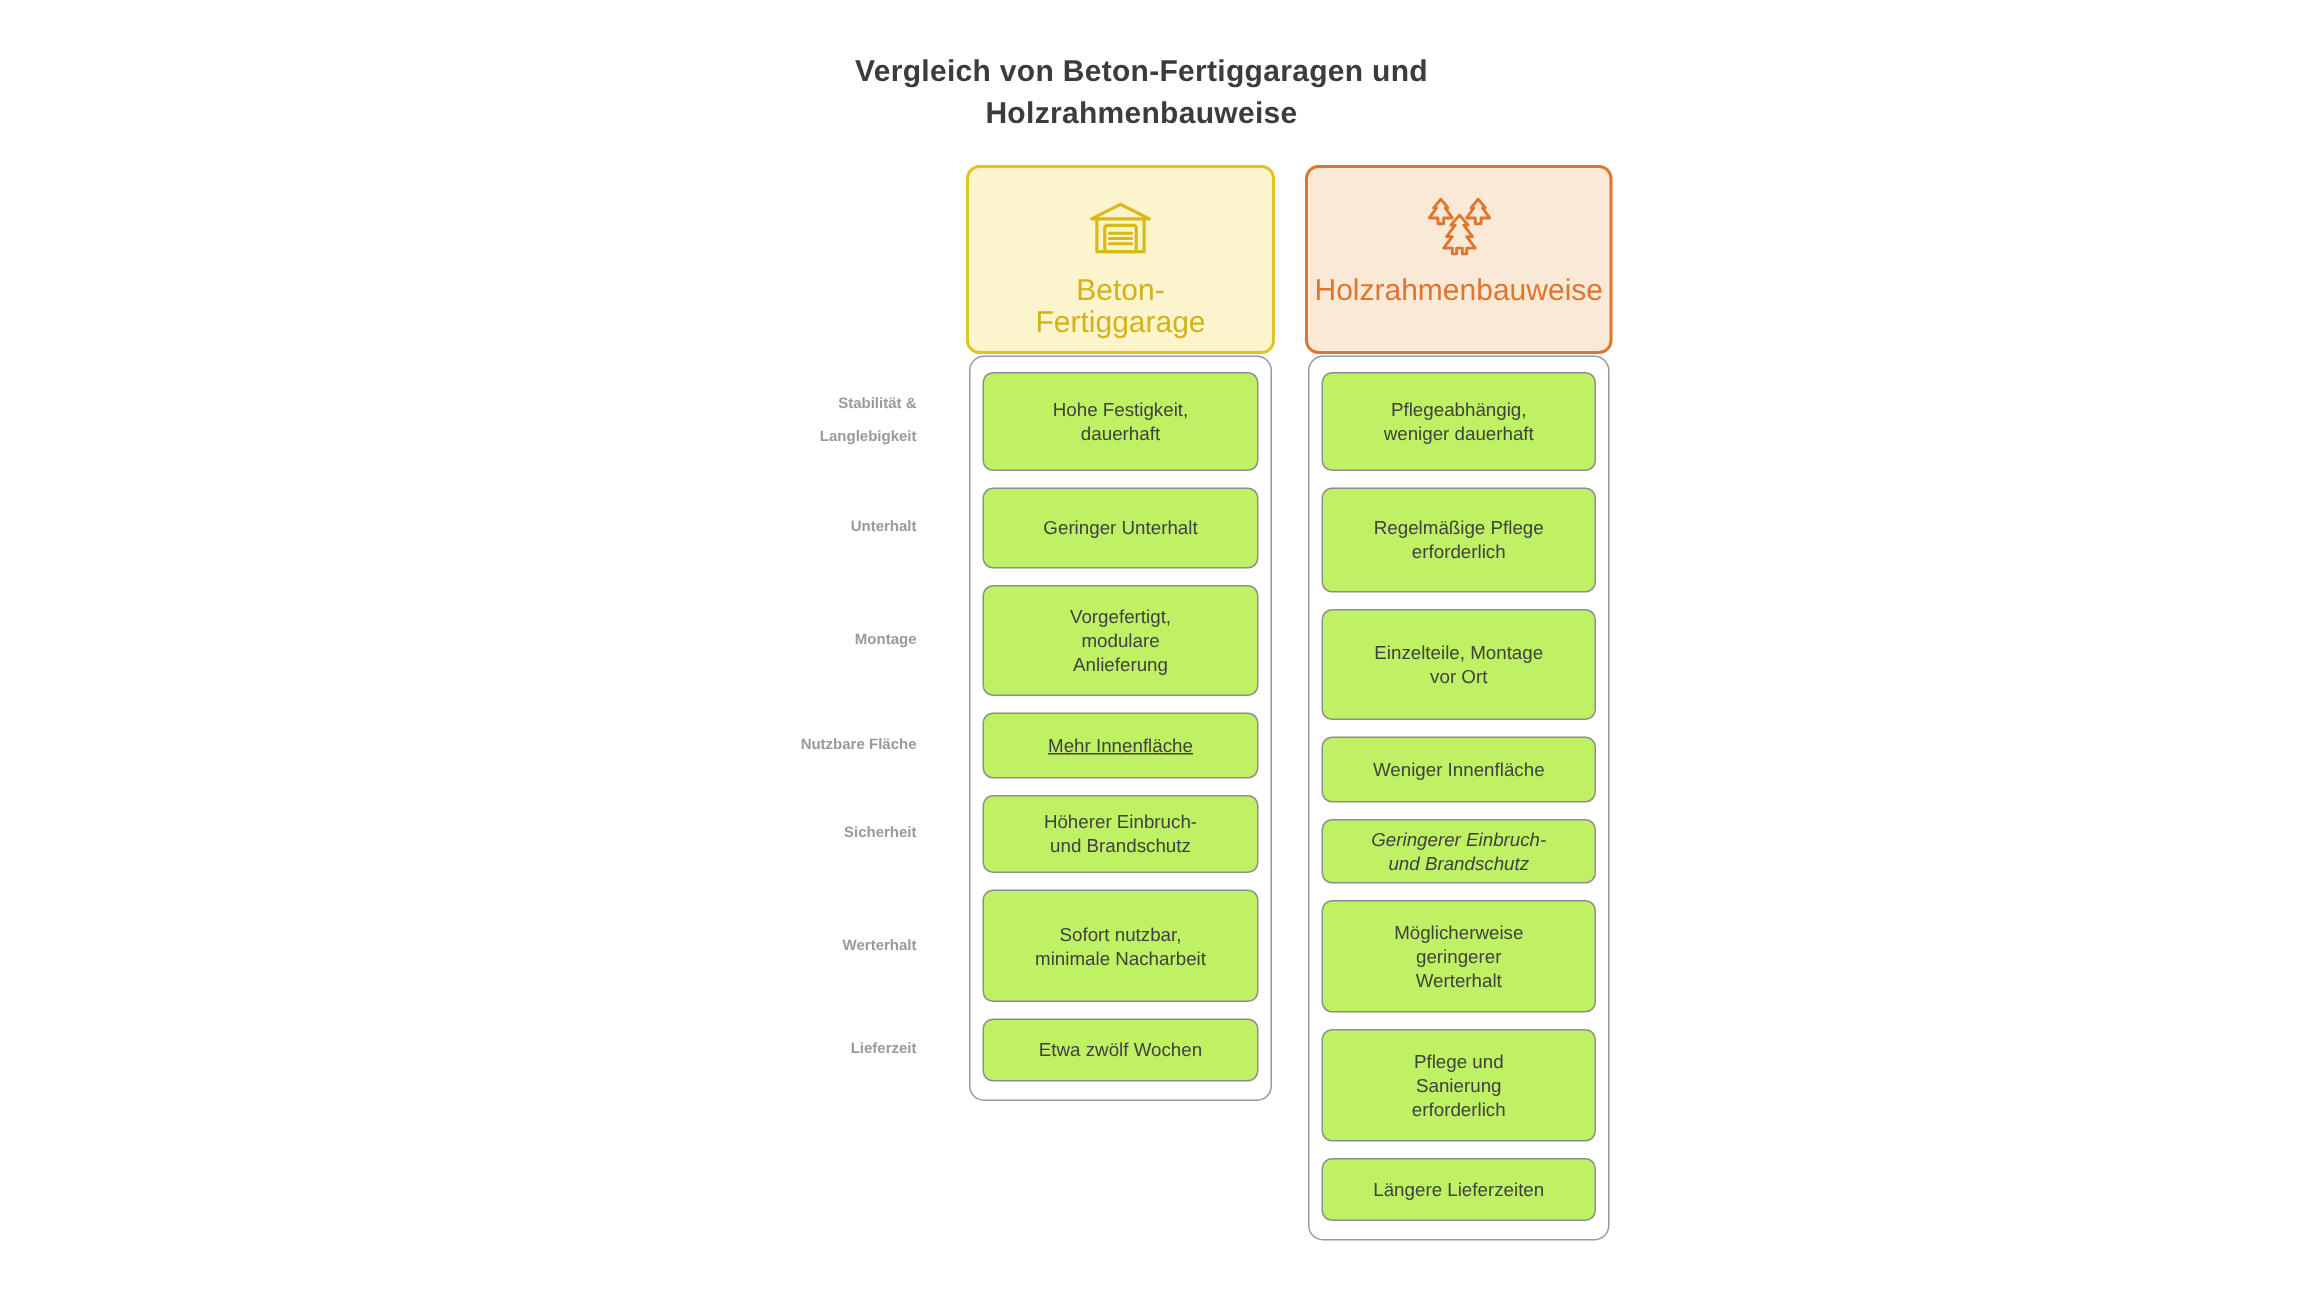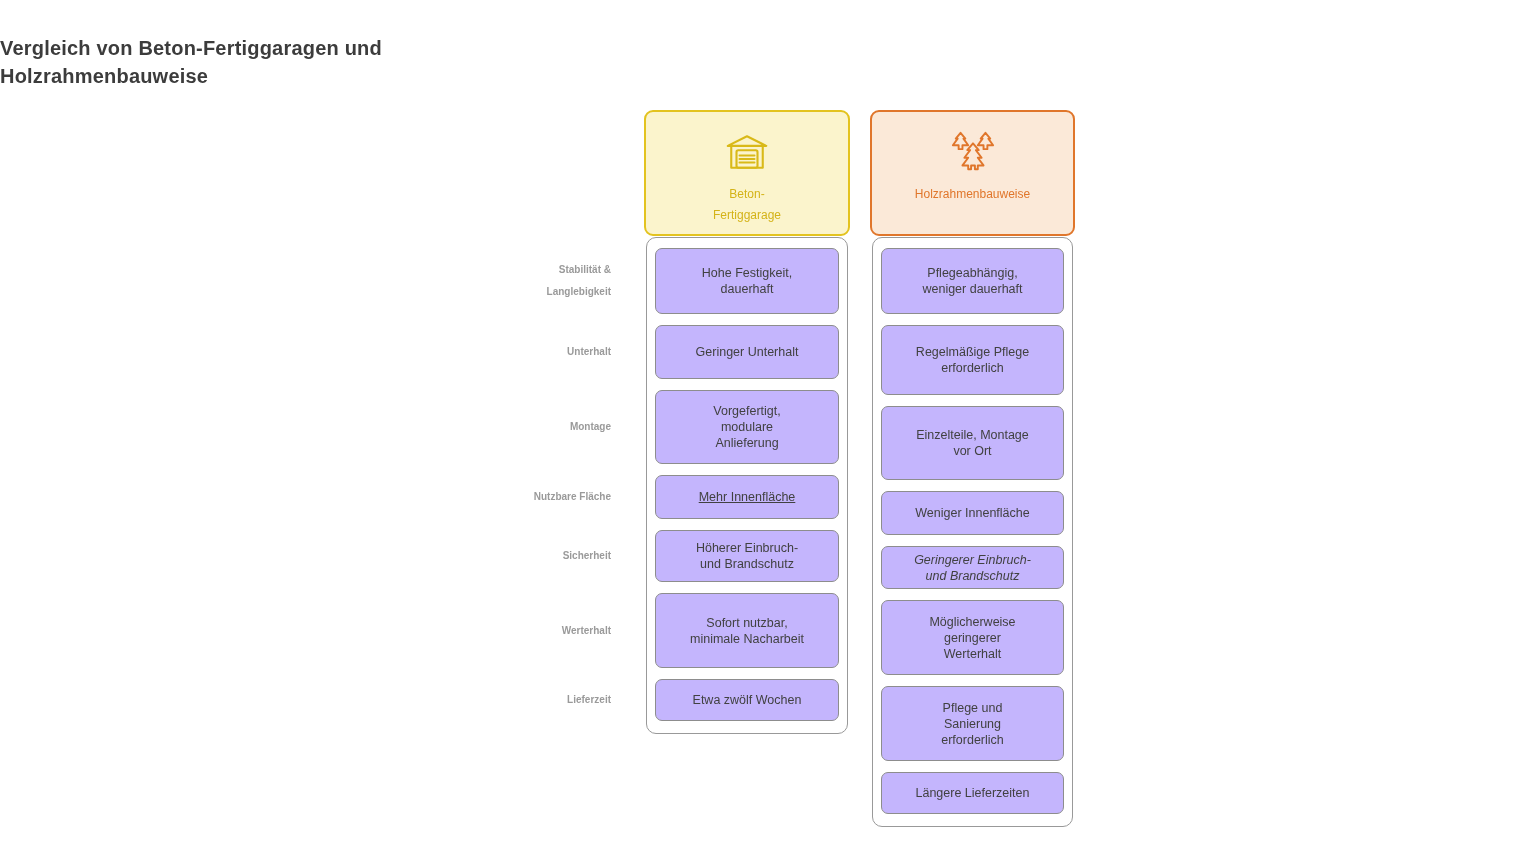--- a/index.html
+++ b/index.html
@@ -2,21 +2,21 @@
 <html><head>
 <meta charset="utf-8">
 <style>
   html,body{margin:0;padding:0;background:#ffffff;}
   .canvas{
     position:relative;width:1536px;height:864px;background:#ffffff;overflow:hidden;
     font-family:"Liberation Sans","DejaVu Sans",sans-serif;
   }
   .title{
     position:absolute;top:34px;left:0;width:1522px;margin:0;
-    font-size:20px;font-weight:700;line-height:28px;
+    text-align:center;font-size:20px;font-weight:700;line-height:28px;
     color:#3c3c3c;white-space:pre-line;letter-spacing:.2px;
   }
   .labels-col{
     position:absolute;top:248px;left:311px;width:300px;
     display:flex;flex-direction:column;gap:11px;align-items:flex-end;
   }
   .row-label{
     display:flex;align-items:center;justify-content:flex-end;width:100%;
     text-align:right;white-space:pre-line;
     color:#9a9a9a;font-weight:700;font-size:10px;line-height:22px;
@@ -26,31 +26,31 @@
   .col-beton{left:644px;width:206px;}
   .col-holz{left:870px;width:205px;}
   .col-header{
     height:126px;box-sizing:border-box;border-radius:9px;border:2px solid;
     display:flex;flex-direction:column;align-items:center;padding-top:18px;
   }
   .col-beton .col-header{background:#fbf4cc;border-color:#e3c31f;color:#d4b318;}
   .col-holz  .col-header{background:#fbe9d8;border-color:#e0762b;color:#e0762b;}
   .hicon{height:44px;display:flex;align-items:center;justify-content:center;}
   .hlabel{
-    margin-top:10px;font-size:12px;line-height:21px;text-align:center;
+    margin-top:10px;font-size:20px;line-height:21px;text-align:center;
     white-space:pre-line;
   }
   .col-body{
     margin:1px 2px 0;background:#ffffff;border:1.5px solid #999999;border-radius:10px;
     padding:10px 8px 12px;display:flex;flex-direction:column;gap:11px;
   }
   .cell{
     box-sizing:border-box;display:flex;align-items:center;justify-content:center;
     text-align:center;white-space:pre-line;padding:0 6px;
-    background:#c4b5fd;border:1.5px solid #8d8d8d;border-radius:7px;
+    background:#bef264;border:1.5px solid #8d8d8d;border-radius:7px;
     font-size:12.5px;line-height:16px;color:#414141;
   }
   svg{display:block;}
 </style>
 </head>
 <body>
 
 <div class="canvas">
 
   <h1 class="title">Vergleich von Beton-Fertiggaragen und

